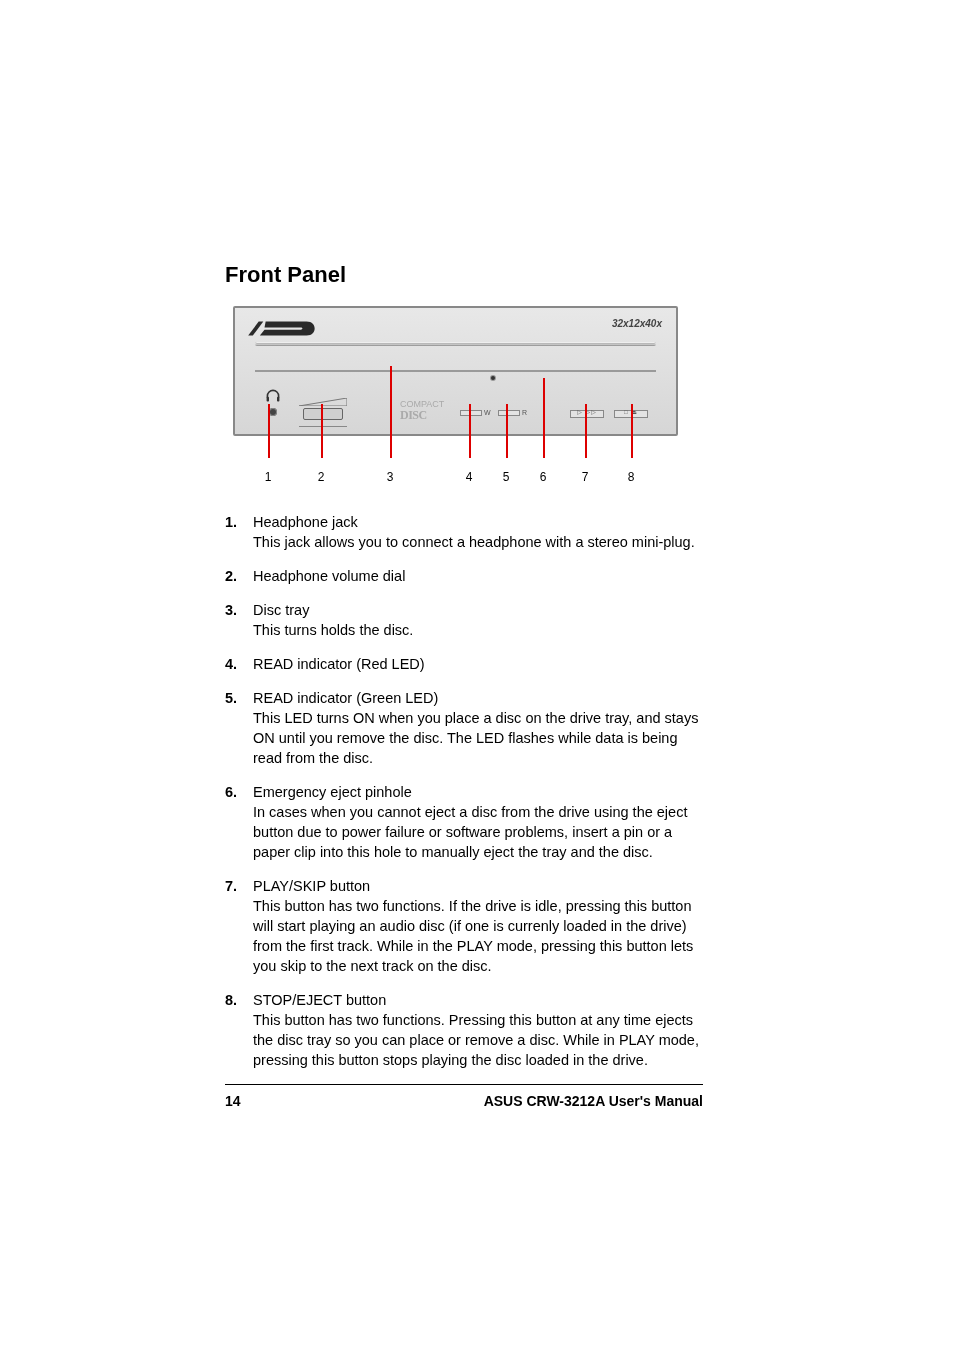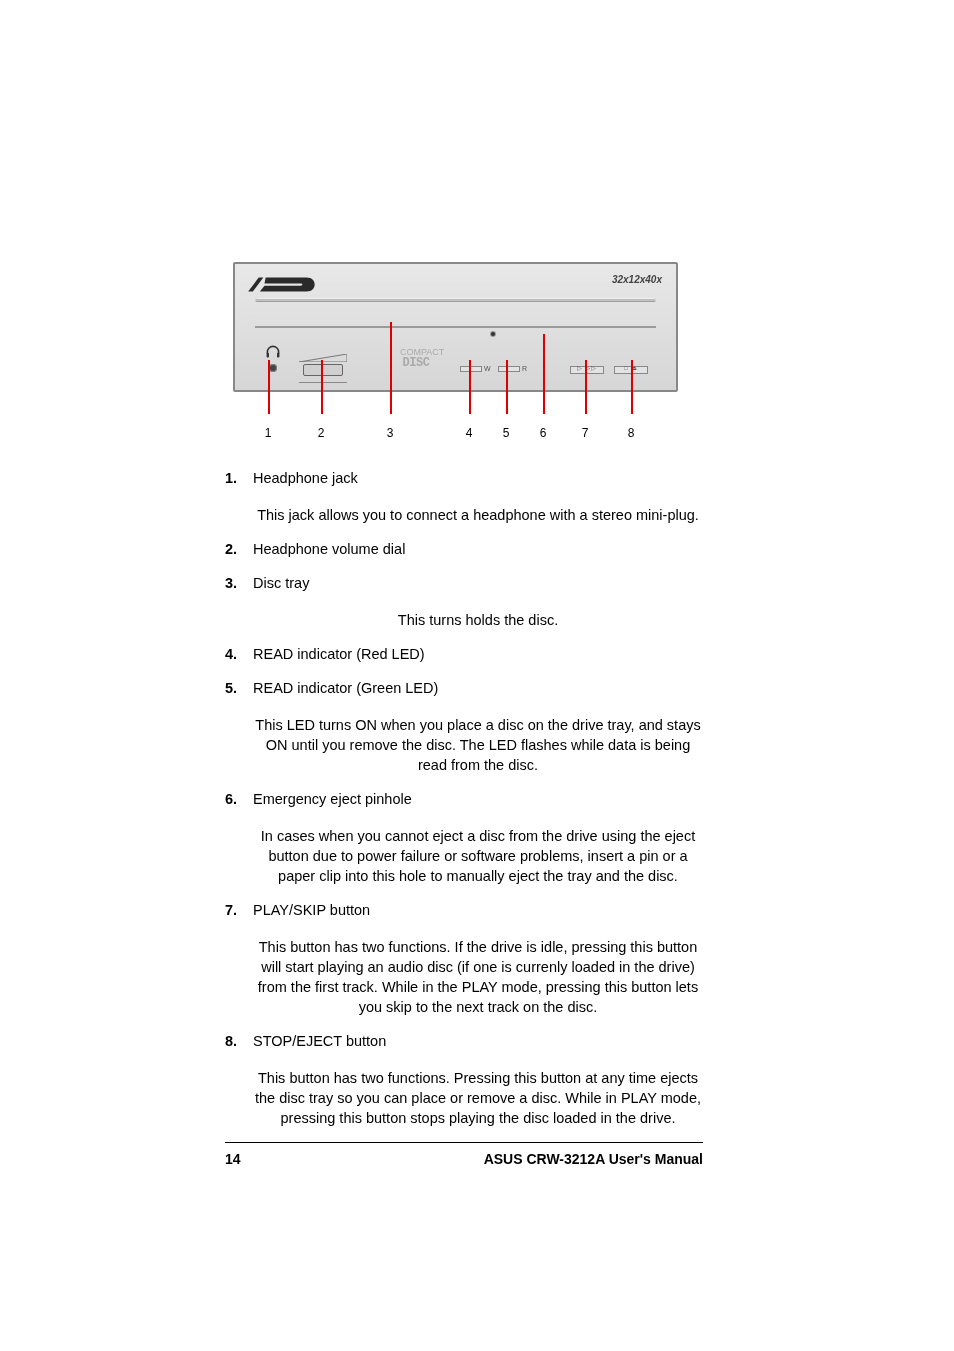--- a/index.html
+++ b/index.html
@@ -49,50 +49,51 @@
   .ehole { position:absolute; top:68px; left:256px; width:4px; height:4px; border-radius:50%; background:#333; box-shadow:0 0 0 1px #999; }
   .front-area { position:absolute; top:80px; left:12px; right:12px; bottom:6px; }
 
   .hp-icon { position:absolute; left:18px; top:0; width:16px; height:16px; }
   .hp-jack { position:absolute; left:22px; top:20px; width:8px; height:8px; border-radius:50%; background:#444; box-shadow:inset 0 0 0 1px #888; }
   .vol-wedge { position:absolute; left:52px; top:4px; width:48px; height:8px; }
   .vol-wedge svg{width:100%;height:100%;}
   .vol-dial { position:absolute; left:56px; top:20px; width:40px; height:12px; background:#d0d0d0; border:1px solid #666; border-radius:2px; }
   .vol-line { position:absolute; left:52px; top:38px; width:48px; height:1px; background:#888; }
 
-  .cd-logo { position:absolute; left:153px; top:4px; width:32px; height:24px; font-size:9px; color:#aaa; text-align:center; line-height:1; }
-  .cd-logo .disc { font-size:12px; font-weight:bold; letter-spacing:-0.5px; display:block; font-family:Liberation Mono, monospace; }
+  .cd-logo { position:absolute; left:153px; top:12px; width:32px; height:24px; font-size:9px; color:#aaa; text-align:left; line-height:1; }
+  .cd-logo .disc { font-size:12px; font-weight:bold; letter-spacing:-0.5px; display:block; font-family:Liberation Serif, serif; }
   .led { position:absolute; top:22px; width:22px; height:6px; background:#e3e3e3; border:1px solid #888; }
   .ledW { left:213px; } .ledR { left:251px; }
   .led-label { position:absolute; top:21px; font-size:7px; color:#555; }
   .led-labelW { left:237px; } .led-labelR { left:275px; }
 
   .btn { position:absolute; top:22px; height:8px; background:#e3e3e3; border:1px solid #888; }
   .btnA { left:323px; width:34px; } .btnB { left:367px; width:34px; }
   .btn-glyph { position:absolute; top:20px; font-size:6px; color:#555; text-align:center; letter-spacing:1px; }
 
   .callouts { position:relative; width:445px; height:48px; }
   .call-line { position:absolute; top:-32px; width:2px; background:#d00; }
   .call-num { position:absolute; bottom:0; font-size:12px; transform:translateX(-50%); }
 
   
   .list { font-size:14.5px; line-height:1.38; }
   .item { display:flex; margin-bottom:14px; }
   .item .num { width:28px; flex:0 0 28px; font-weight:bold; }
   .item .txt { flex:1; }
   .item .txt .ttl { font-weight:normal; display:inline; }
-  .item .txt .desc { display:block; margin-top:17px;text-align:center; }
+  .item .txt .desc { display:block; margin-top:0; }
 
   .footer-rule { border:0; border-top:1px solid #000; margin-top:6px; }
   .footer { display:flex; justify-content:space-between; font-size:14px; font-weight:bold; margin-top:8px; }
 </style>
 </head>
 <body>
 
 <div class="page">
+  <div class="heading">Front Panel</div>
 
   <div class="diagram-wrap">
     <div class="device">
       <div class="top-row">
         <div class="logo">
           <svg viewBox="0 0 120 30">
               <g fill="#2a2a2a">
                 <polygon points="2,28 20,4 28,4 10,28"></polygon>
                 <path d="M32 4h70c10 0 14 6 14 12s-4 12-14 12H22l8-10h62c2 0 3-1 3-2s-1-2-3-2H30z"></path>
               </g>

